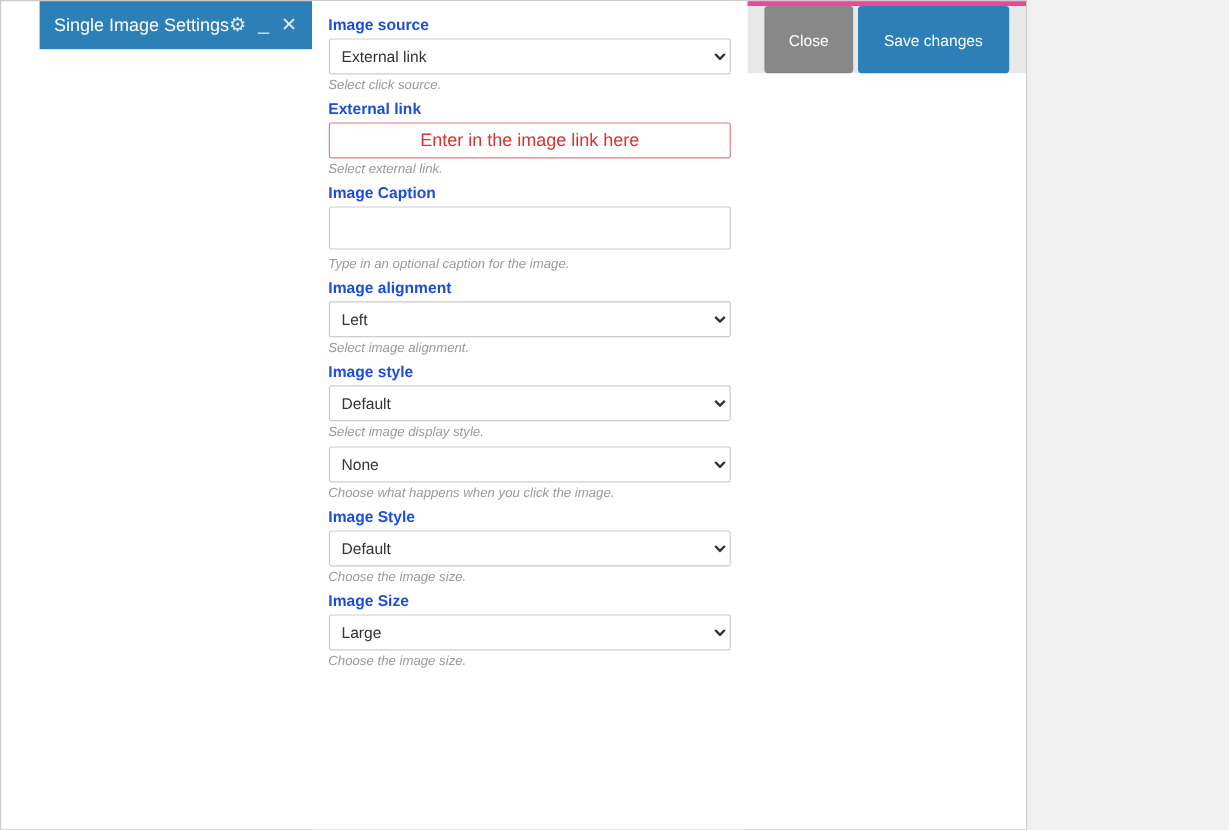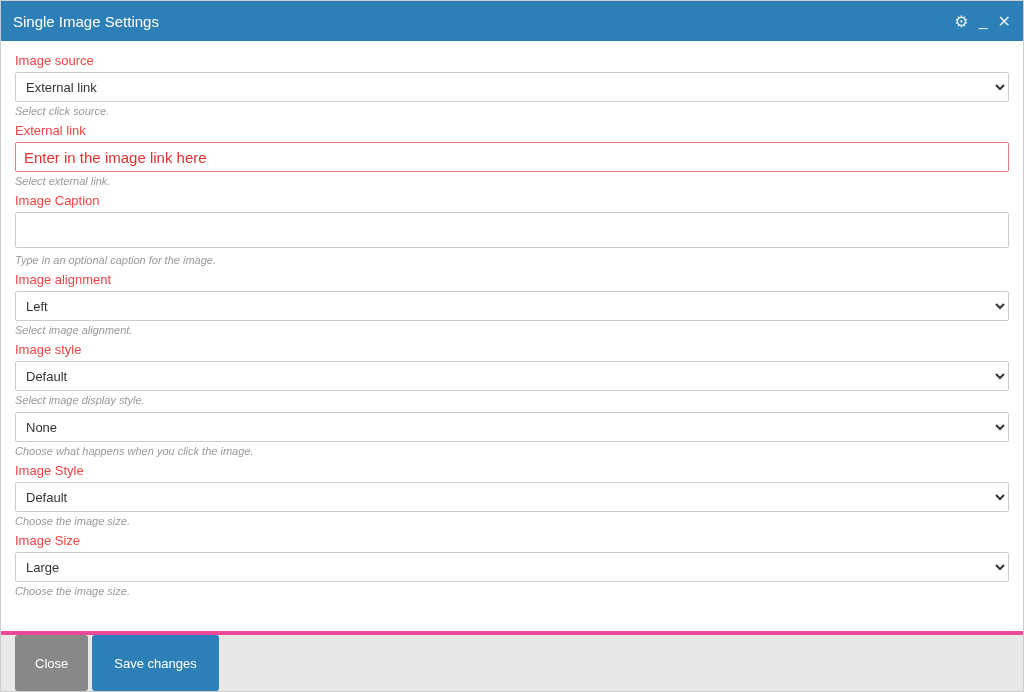--- a/index.html
+++ b/index.html
@@ -9,26 +9,26 @@
     }
     body {
       font-family: Arial, sans-serif;
       font-size: 13px;
       background: #f0f0f0;
       width: 1024px;
       height: 692px;
       overflow: hidden;
     }
     .window {
-      width: 1024px;
+      width: 856px;
       height: 692px;
       display: flex;
-      flex-direction: column;
       background: #fff;
       border: 1px solid #ccc;
+      padding-left: 32px;
     }
     .titlebar {
       background: #2d7fb8;
       color: #fff;
       padding: 0 12px;
       height: 40px;
       display: flex;
       align-items: center;
       justify-content: space-between;
       flex-shrink: 0;
@@ -51,23 +51,23 @@
     .content {
       flex: 1;
       overflow-y: auto;
       padding: 12px 14px 8px 14px;
       background: #fff;
     }
     .field-group {
       margin-bottom: 4px;
     }
     .field-label {
-      font-weight: normal;
-      font-size: 13px;
-      color: #ef4444;
+      font-weight: bold;
+      font-size: 13px;
+      color: #1d4ed8;
       margin-bottom: 4px;
       display: block;
     }
     .field-hint {
       font-size: 11px;
       color: #999;
       font-style: italic;
       margin-top: 3px;
       margin-bottom: 6px;
     }
@@ -85,20 +85,21 @@
     input.field-input {
       width: 100%;
       height: 30px;
       border: 1px solid #e87b7b;
       background: #fff;
       padding: 0 8px;
       font-size: 15px;
       color: #e03030;
       border-radius: 2px;
       outline: none;
+      text-align: center;
     }
     input.field-input::placeholder {
       color: #e03030;
     }
     textarea.field-textarea {
       width: 100%;
       height: 36px;
       border: 1px solid #ccc;
       background: #fff;
       padding: 4px 8px;

